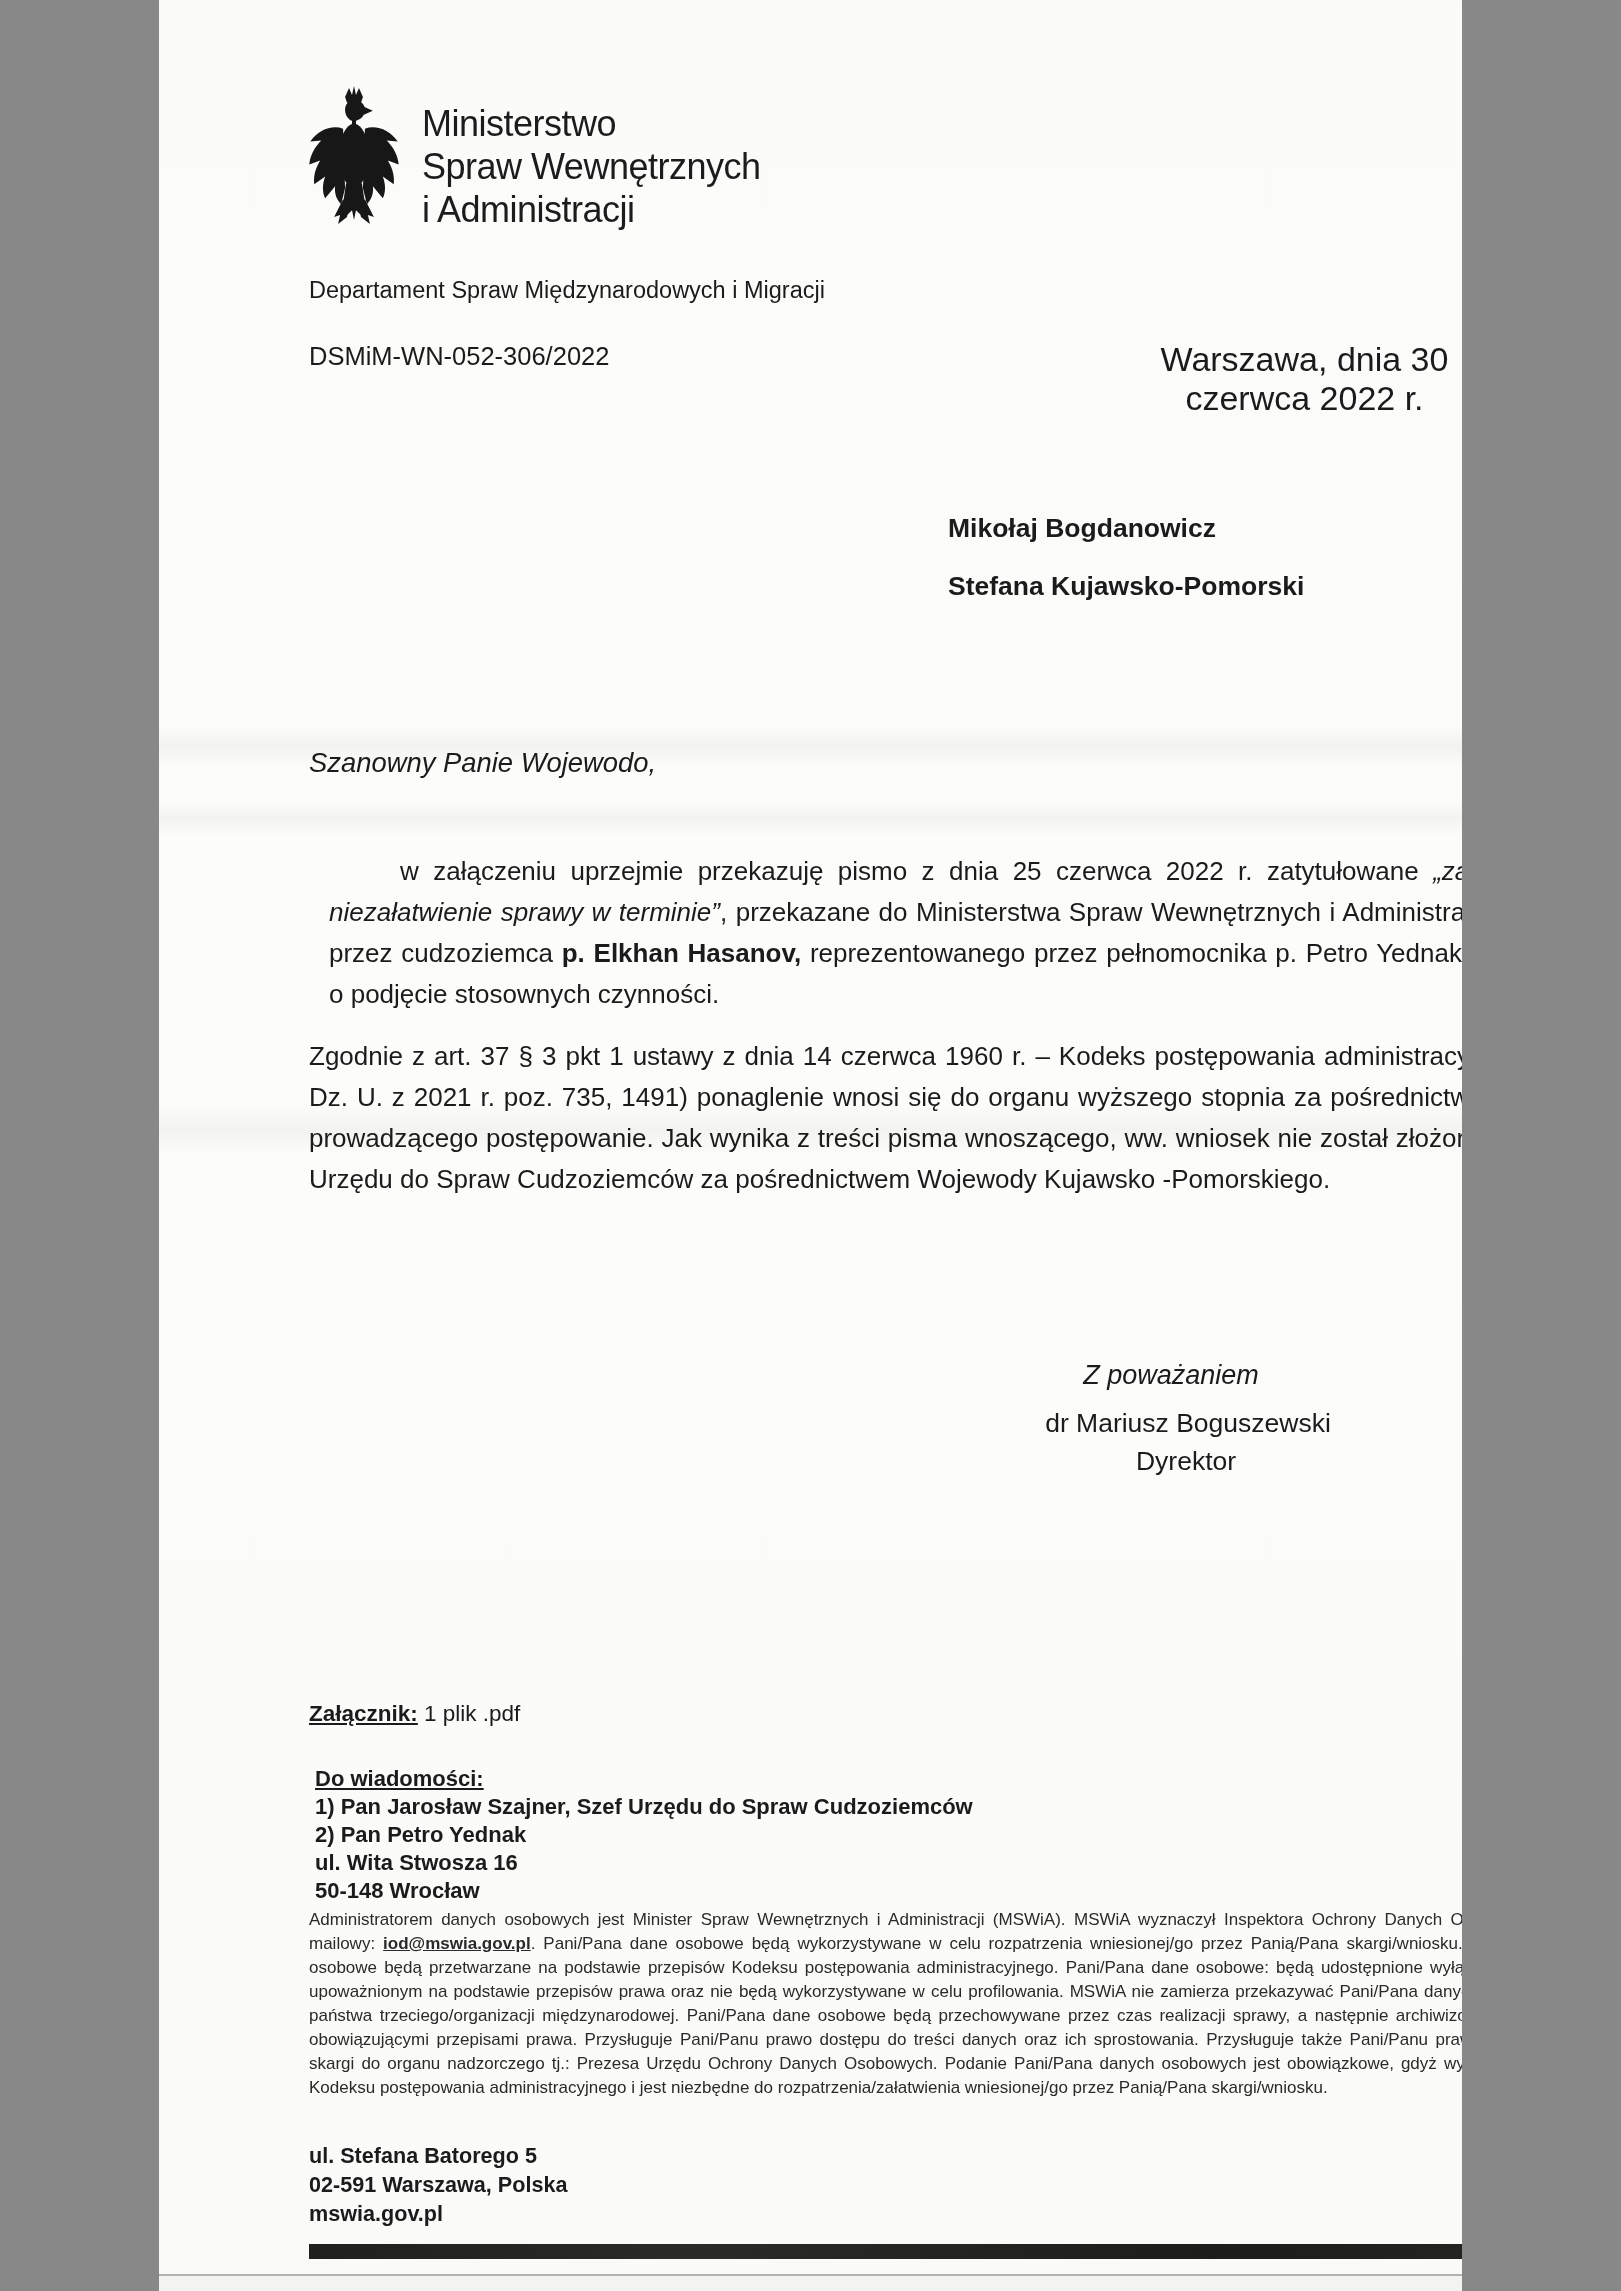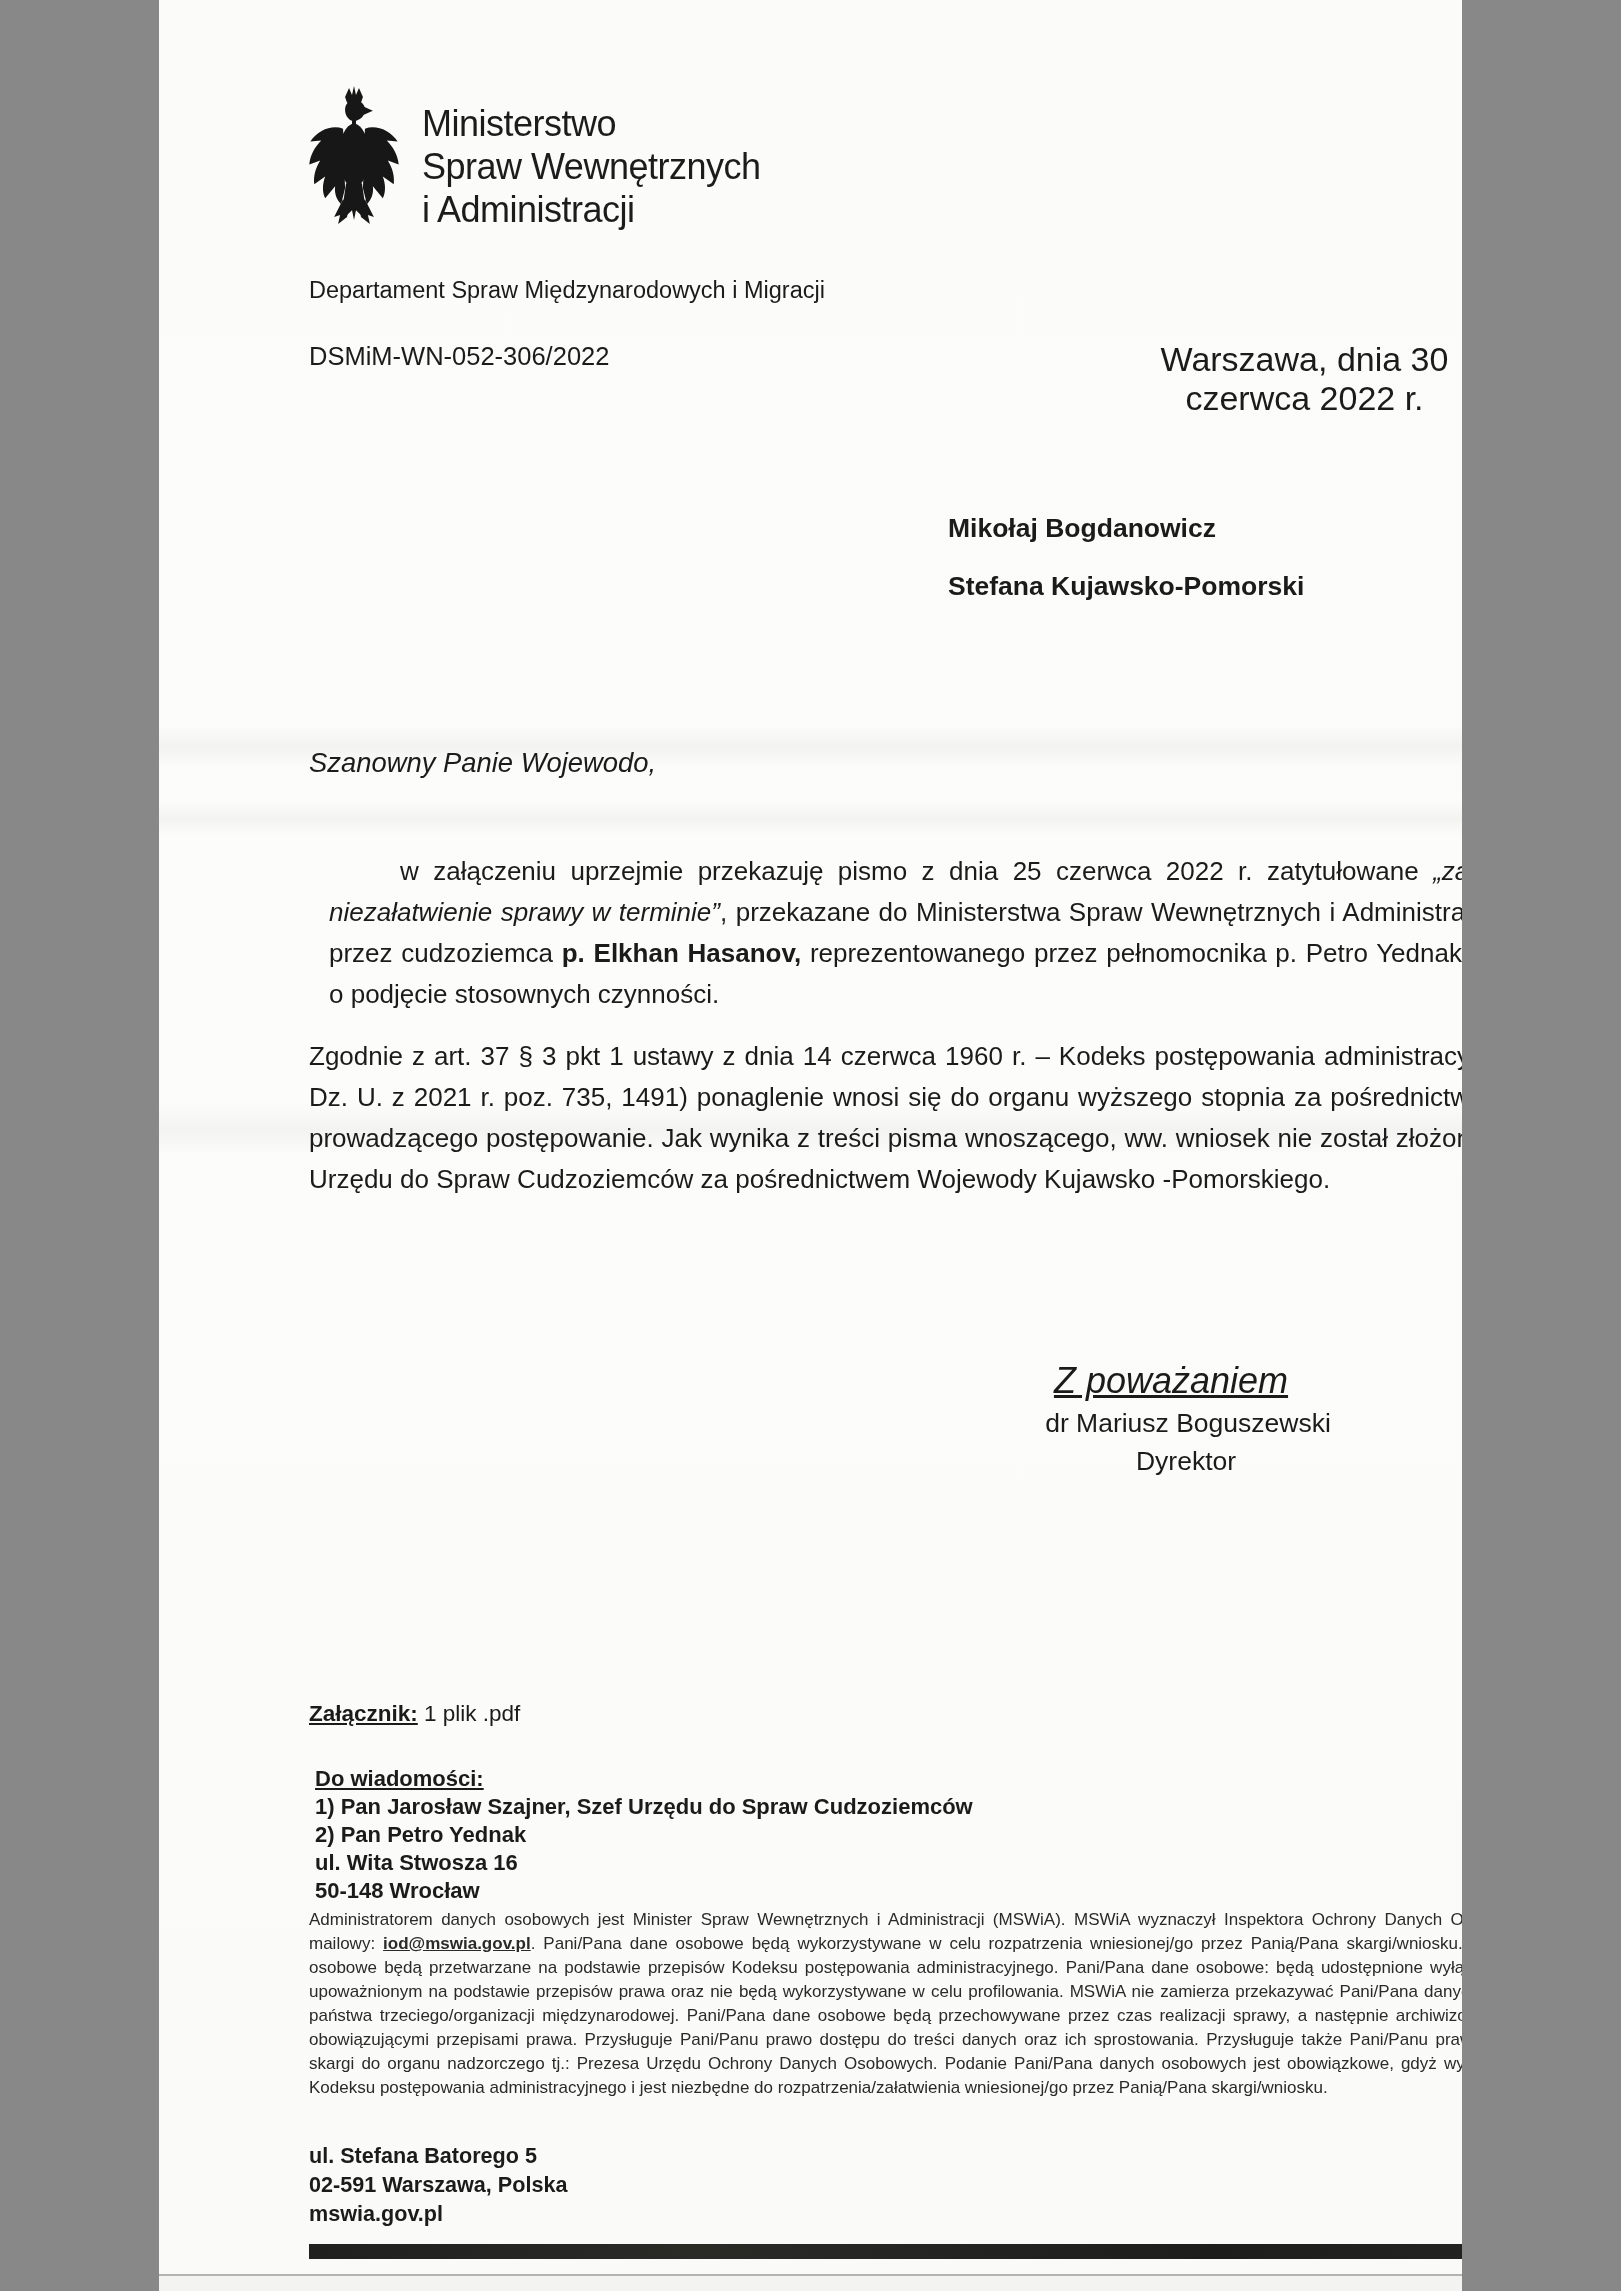--- a/index.html
+++ b/index.html
@@ -25,21 +25,21 @@
   .department{left:150px;top:277px;font-size:23.5px;}
   .reference{left:150px;top:342px;font-size:25.5px;}
   .place-date{left:988px;top:340px;font-size:34px;text-align:center;}
   .recipient{left:789px;top:499px;font-size:26.5px;font-weight:bold;line-height:58px;}
   .salutation{left:150px;top:747px;font-size:27.4px;font-style:italic;}
   .body-text{left:150px;top:851px;width:1286px;font-size:26px;line-height:41px;text-align:justify;}
   .body-text p{margin:0;}
   .body-text p.first{text-indent:71px;margin-left:20px;}
   .body-text p + p{margin-top:20.6px;}
   .center-x{transform:translateX(-50%);white-space:nowrap;}
-  .valediction{left:1012px;top:1360px;font-size:36px;font-style:italic;text-decoration:underline;}
+  .valediction{left:1012px;top:1360px;font-size:27px;font-style:italic;}
   .signer-name{left:1029px;top:1408px;font-size:26.5px;}
   .signer-title{left:1027px;top:1446px;font-size:26.5px;}
   .signature-note{left:1103px;top:1514px;font-size:23.5px;font-style:italic;}
   .attachment{left:150px;top:1701px;font-size:22.5px;}
   .attachment .lbl{font-weight:bold;text-decoration:underline;}
   .cc{left:156px;top:1765px;font-size:22px;line-height:28px;font-weight:bold;}
   .cc .lbl{text-decoration:underline;}
   .privacy{left:150px;top:1908px;width:1286px;font-size:17px;line-height:24px;
     text-align:justify;color:#2a2a2a;}
   .address{left:150px;top:2141px;font-size:21.6px;line-height:29px;font-weight:600;}

